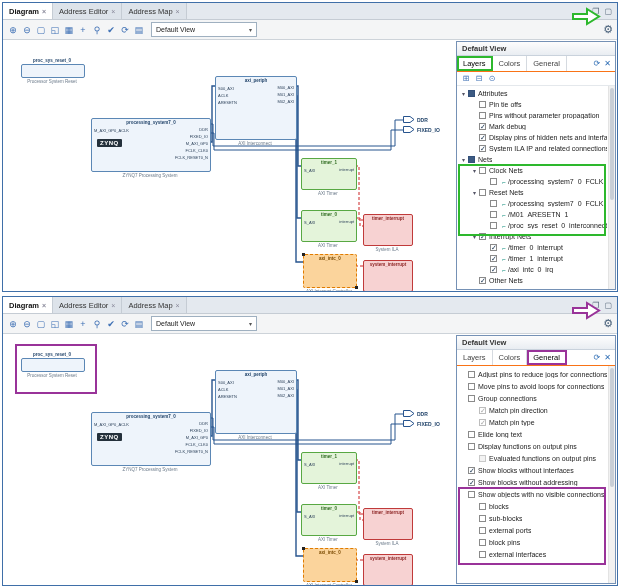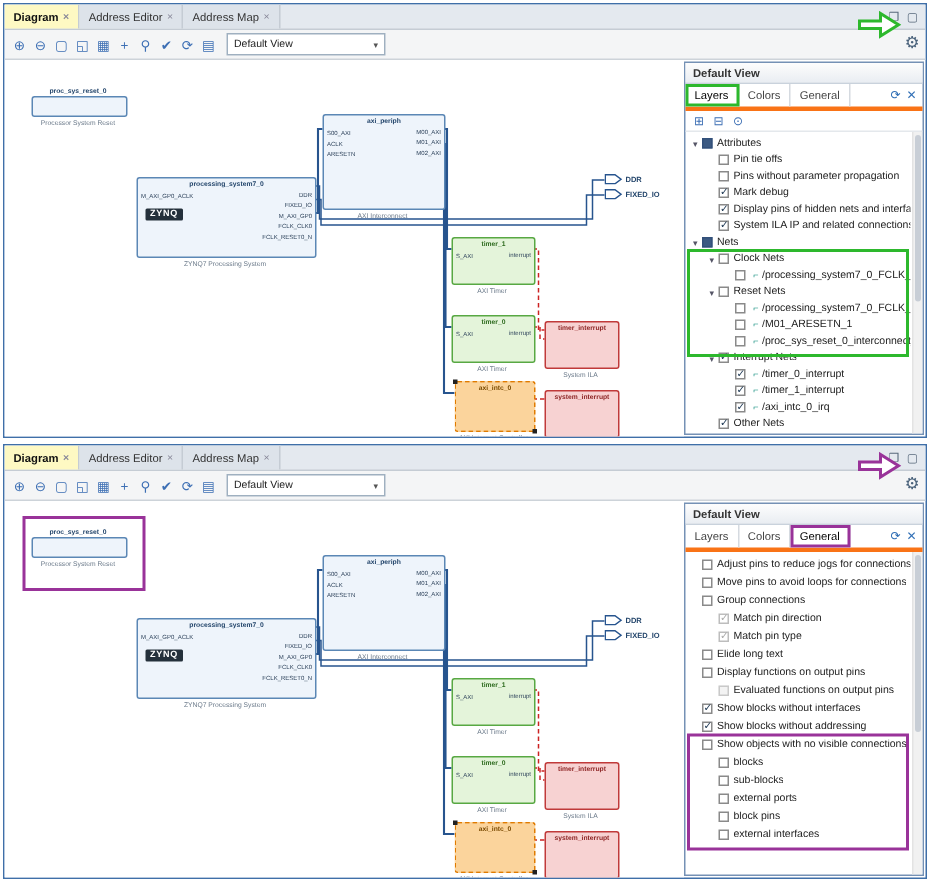--- a/index.html
+++ b/index.html
@@ -10,21 +10,21 @@
   .shot{position:absolute;left:2px;width:614px;height:288px;border:1px solid #3f6fa8;
         background:#fff;overflow:hidden;}
   .shot.top{top:2px;--ac:#2db82d;}
   .shot.bot{top:296px;--ac:#993399;}
 
   
   .chrome{position:relative;}
   .tabbar{height:16px;background:#e4e9ef;border-bottom:1px solid #c5ccd4;display:flex;align-items:stretch;}
   .tab{display:flex;align-items:center;gap:3px;padding:0 6px;font-size:7.5px;color:#333;
        border-right:1px solid #c5ccd4;background:#dde3ea;}
-  .tab.active{background:#fef9c3;font-weight:bold;color:#111;}
+  .tab.active{background:#ffffff;font-weight:bold;color:#111;}
   .tab-x{color:#889;font-size:7px;}
   .winctl{margin-left:auto;display:flex;align-items:center;gap:5px;padding-right:5px;color:#5a6b7d;font-size:8px;}
   .toolbar{height:19px;background:#f4f5f6;border-bottom:1px solid #cdd3d9;display:flex;align-items:center;gap:2px;padding:0 4px;}
   .iconstrip{display:flex;align-items:center;gap:2px;}
   .tbi{width:12px;height:12px;display:flex;align-items:center;justify-content:center;
        font-size:9px;color:#3d6fb4;border-radius:2px;}
   .dd{display:flex;align-items:center;justify-content:space-between;width:96px;height:13px;
       background:#fff;border:1px solid #9fb0c0;font-size:7px;padding:0 4px;color:#222;margin-left:4px;}
   .ddar{font-size:6px;color:#555;}
   .gear{margin-left:auto;font-size:11px;color:#49617a;line-height:11px;}
@@ -64,21 +64,21 @@
   .pins-l{left:2px;top:9px;align-items:flex-start;}
   .pins-r{right:2px;top:8px;align-items:flex-end;}
   .pins span{line-height:5px;white-space:nowrap;}
   .port{position:absolute;display:flex;align-items:center;gap:2px;font-size:5px;color:#23456b;font-weight:bold;}
   .port-ddr{left:400px;top:76px;} .port-fixed{left:400px;top:86px;}
 
   
   .sidepanel{width:158px;border:1px solid #7591b5;background:#fff;display:flex;flex-direction:column;margin:1px 1px 1px 0;}
   .sp-head{height:13px;background:linear-gradient(#fdfdfd,#e9edf2);border-bottom:1px solid #c9d2dc;
            font-size:7.5px;font-weight:bold;color:#333;display:flex;align-items:center;padding:0 5px;flex:none;}
-  .sp-tabs{height:15px;display:flex;align-items:center;border-bottom:3px solid #f97316;font-size:7.5px;color:#444;flex:none;justify-content:center;}
+  .sp-tabs{height:15px;display:flex;align-items:center;border-bottom:1px solid #f97316;font-size:7.5px;color:#444;flex:none;justify-content:center;}
   .sp-tab{padding:0 6px;border-right:1px solid #d5dae0;display:flex;align-items:center;height:100%;}
   .sp-tab.sel{color:#000;background:#fff;}
   .hl-g{outline:2px solid #2db82d;outline-offset:-2px;}
   .hl-p{outline:2px solid #993399;outline-offset:-2px;}
   .sp-actions{margin-left:auto;display:flex;gap:4px;padding-right:4px;color:#2f6eb5;font-size:8px;align-items:center;}
   .minibar{height:13px;display:flex;align-items:center;gap:3px;padding:0 4px;border-bottom:1px solid #e4e8ec;flex:none;}
   .minibar .tbi{width:10px;height:10px;font-size:8px;}
   .tree{position:relative;flex:1;overflow:hidden;padding-top:2px;}
   .row{display:flex;align-items:center;height:11px;font-size:7px;color:#222;white-space:nowrap;overflow:hidden;padding-right:8px;}
   .tree.wide .row{height:12px;}

